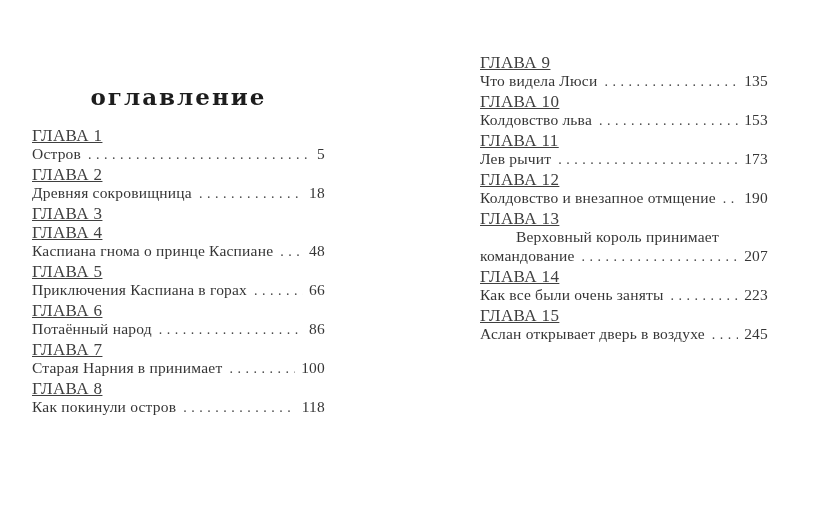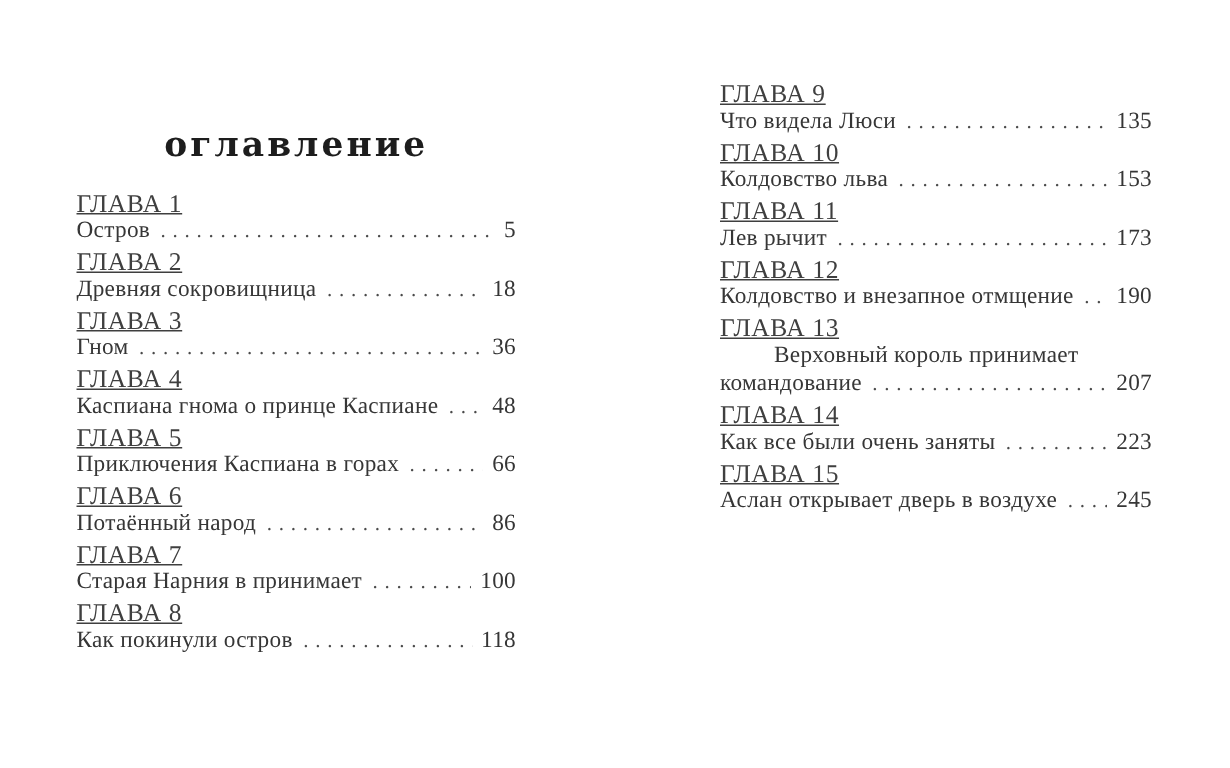--- a/index.html
+++ b/index.html
@@ -13,21 +13,21 @@
     height: 512px;
     background: #ffffff;
     font-family: "Liberation Serif", "DejaVu Serif", serif;
     color: #3b3b3b;
     overflow: hidden;
   }
   .col {
     position: absolute;
     top: 0;
   }
-  #left-col  { left: 51px;  top: 84px; width: 293px; }
+  #left-col  { left: 32px;  top: 84px; width: 293px; }
   #right-col { left: 480px; top: 55px; width: 288px; }
 
   .page-title {
     font-family: "DejaVu Serif", serif;
     font-weight: bold;
     font-size: 23px;
     line-height: 26px;
     letter-spacing: 2px;
     text-align: center;
     color: #1d1d1d;
@@ -102,25 +102,20 @@
       <div class="chapter-label">ГЛАВА 2</div>
       <div class="title-line">
         <span class="title">Древняя сокровищница</span>
         <span class="leader"></span>
         <span class="pagenum">18</span>
       </div>
     </div>
 
     <div class="entry">
       <div class="chapter-label">ГЛАВА 3</div>
-      <div class="title-line">
-        <span class="title">Гном</span>
-        <span class="leader"></span>
-        <span class="pagenum">36</span>
-      </div>
     </div>
 
     <div class="entry">
       <div class="chapter-label">ГЛАВА 4</div>
       <div class="title-line">
         <span class="title">Каспиана гнома о принце Каспиане</span>
         <span class="leader"></span>
         <span class="pagenum">48</span>
       </div>
     </div>

